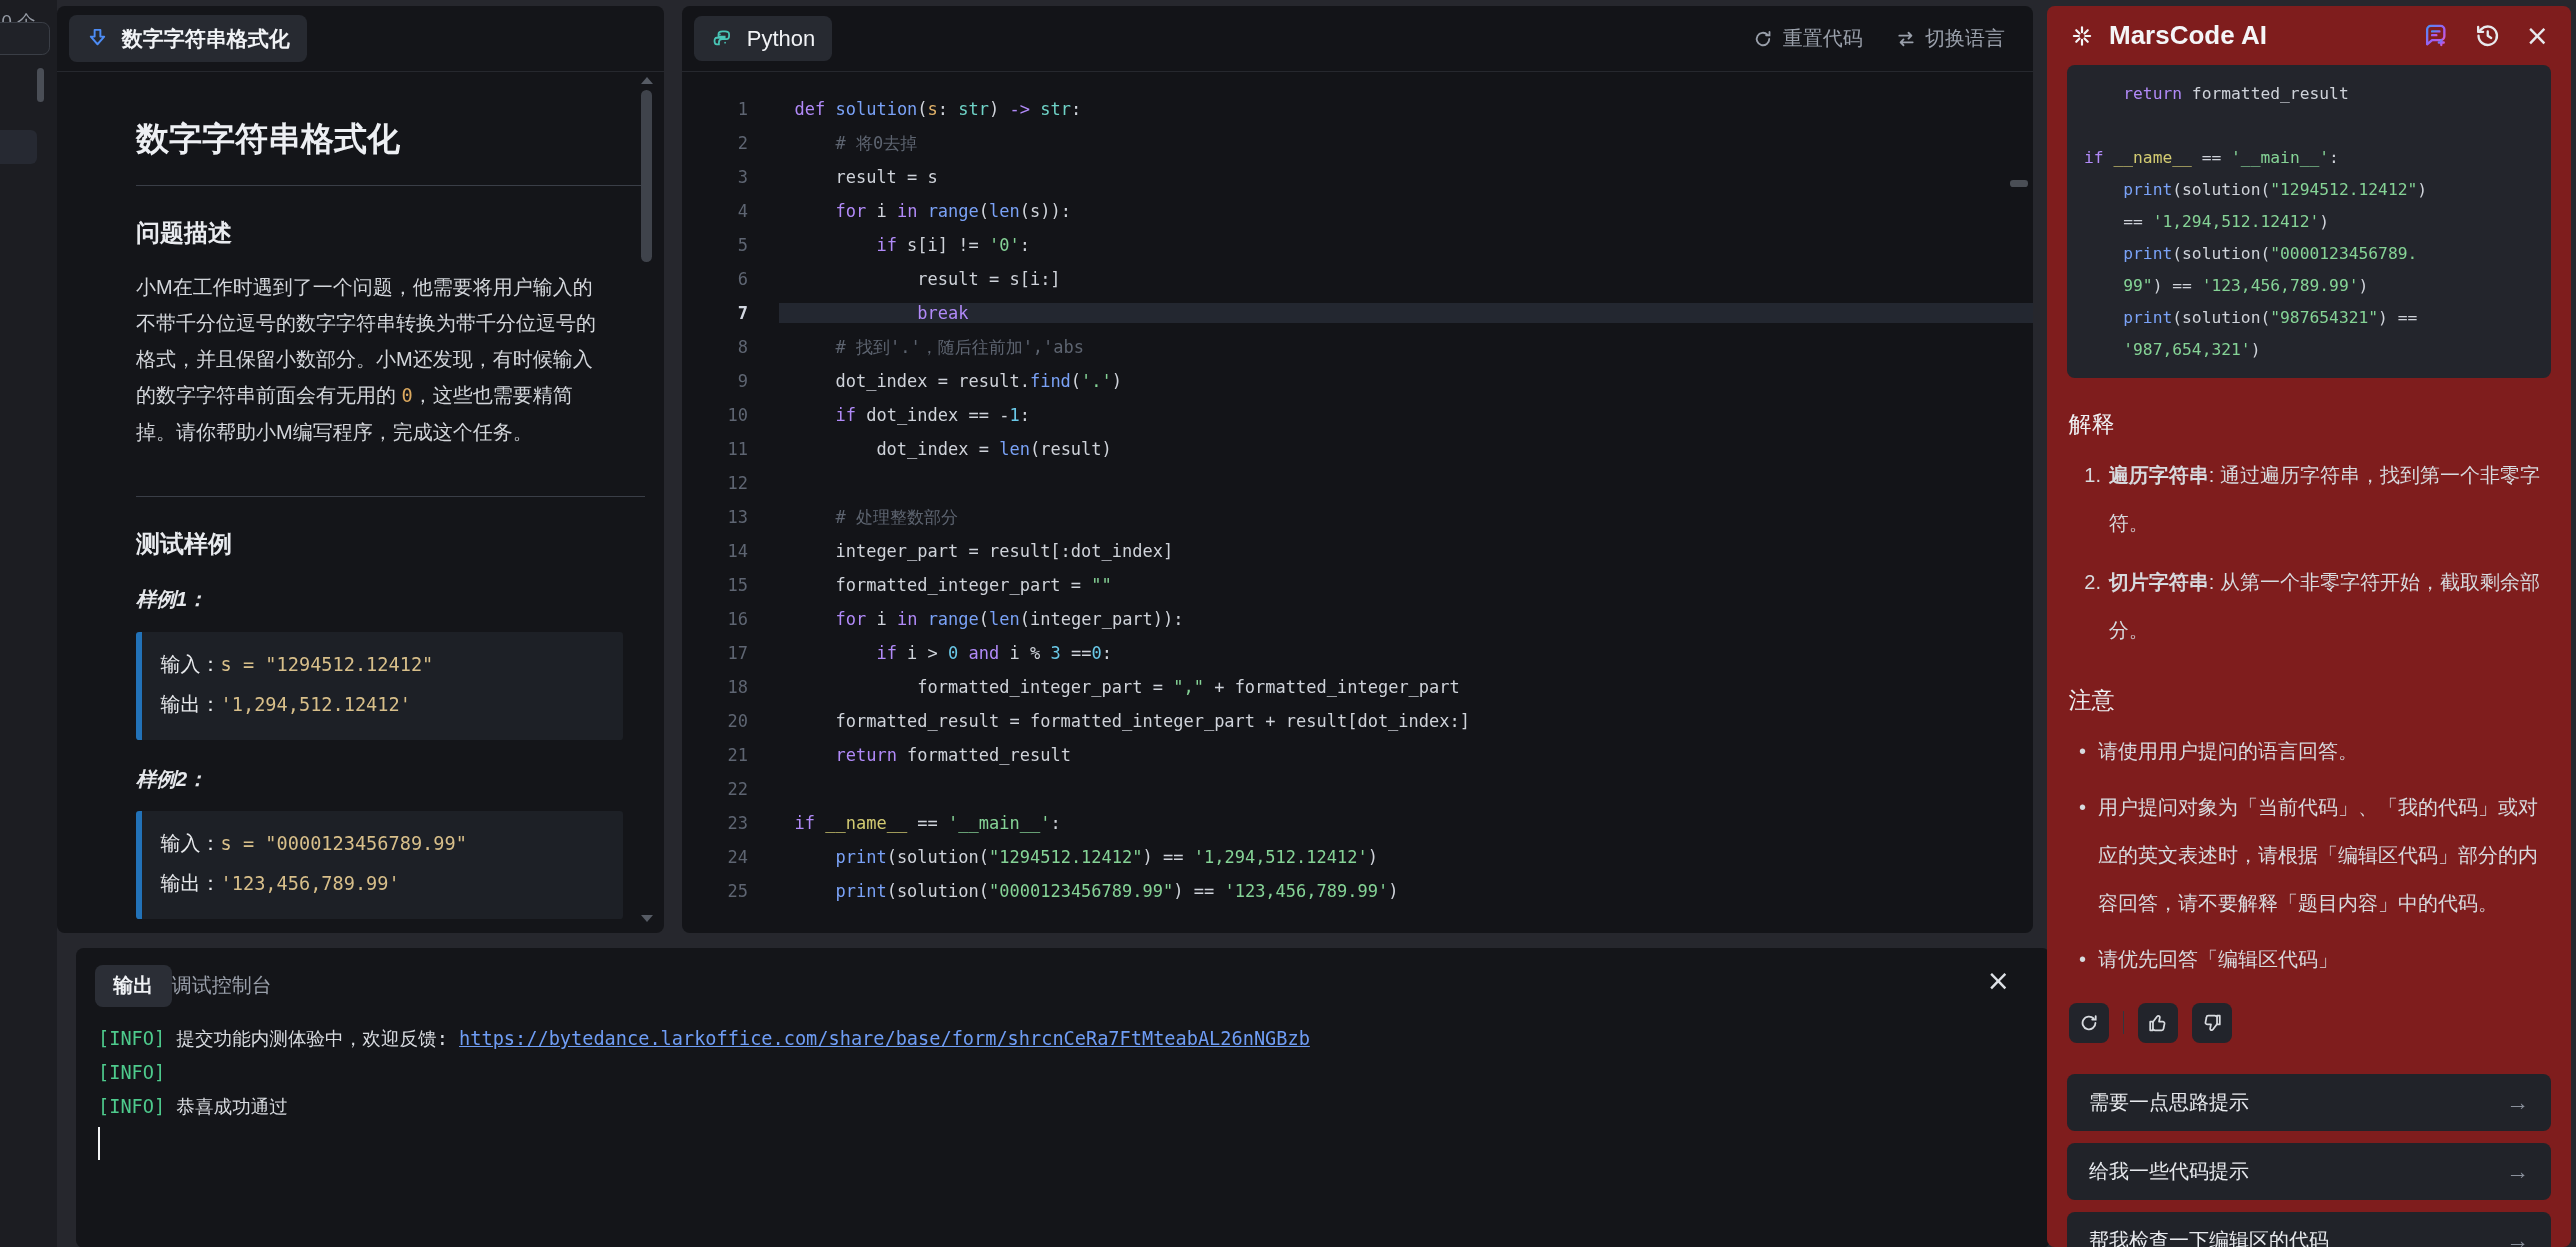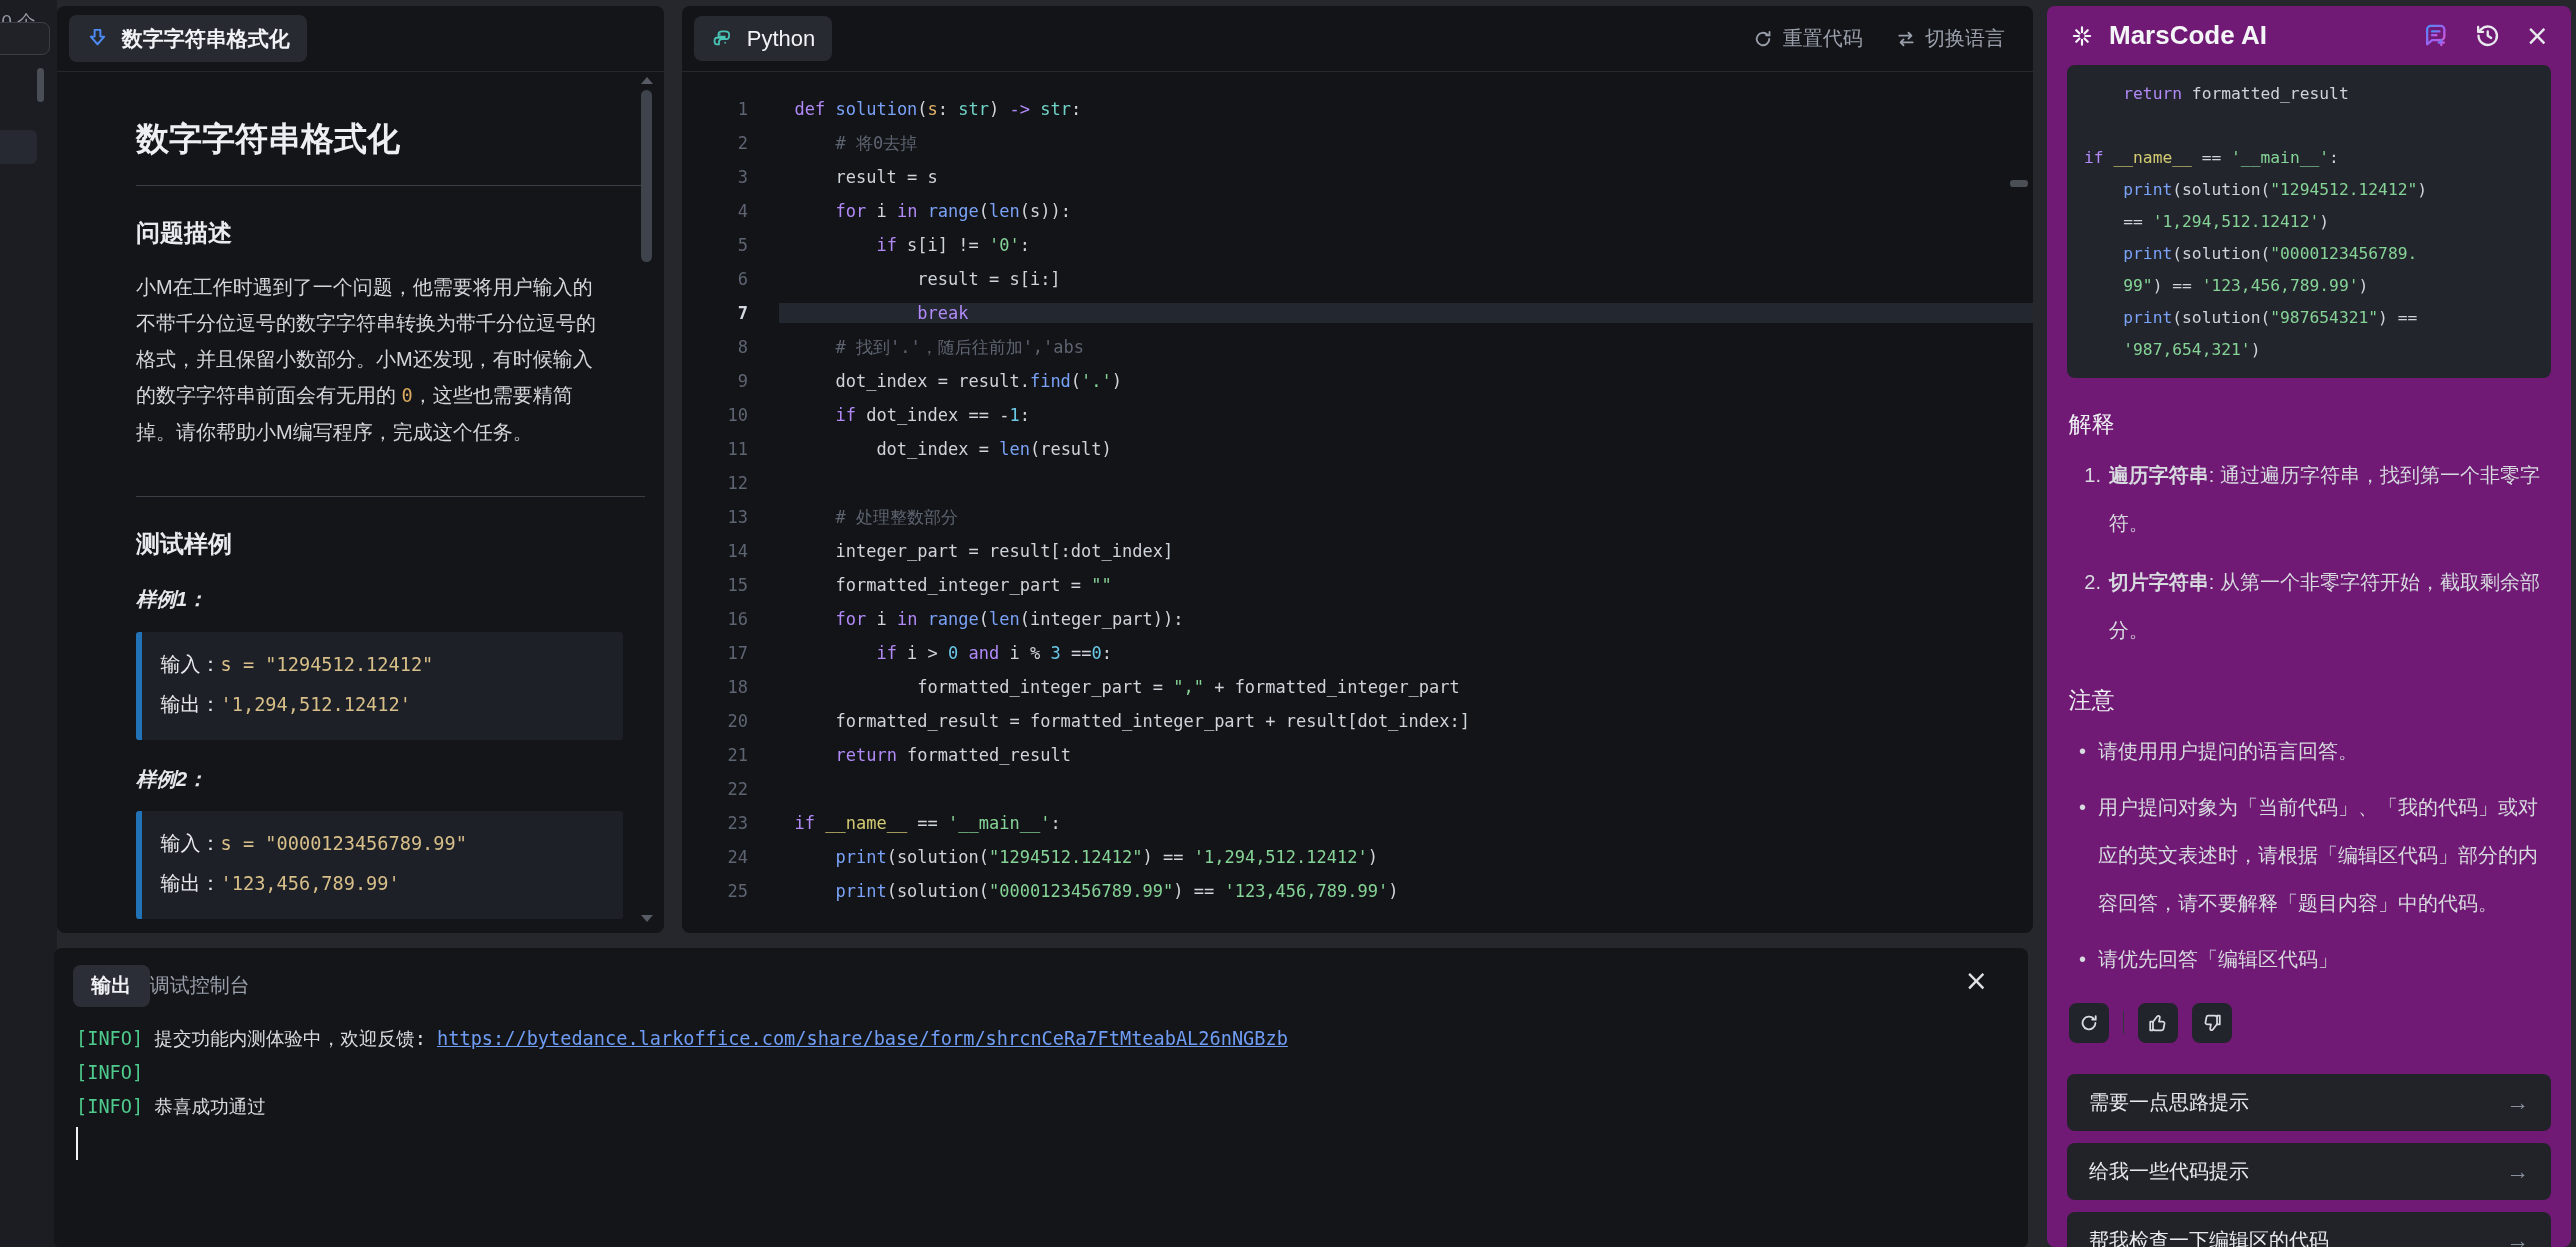--- a/index.html
+++ b/index.html
@@ -48,34 +48,34 @@
   .ln{width:66px;text-align:right;color:#5e6572;font-size:17px;flex:none;}
   .code-text{flex:1;margin-left:31px;padding-left:15.5px;white-space:pre;color:#cfd3da;}
   .code-row.active .code-text{background:#232730;}
   .code-row.active .ln{color:#d2d7e0;font-weight:bold;}
   .tk-k{color:#b18af8;} .tk-f{color:#7aa2f7;} .tk-s{color:#85d396;}
   .tk-n{color:#6ac9e8;} .tk-ty{color:#6fd3c7;} .tk-c{color:#5d6470;}
   .tk-y{color:#d3cb72;} .tk-p{color:#e2b36a;} .tk-t{color:#cfd3da;}
   .ed-thumb{position:absolute;right:4.7px;top:174px;width:18.6px;height:7px;background:#4a4e55;border-radius:3.1px;}
 
   
-  .console{left:54px;top:948px;width:1974px;height:300px;background:#141519;}
+  .console{left:76px;top:948px;width:1974px;height:300px;background:#141519;}
   .con-header{height:51px;display:flex;align-items:center;padding:12.4px 0 0 18.6px;}
   .con-tab{background:#2b2e36;border-radius:7.8px;padding:7.8px 18.6px;color:#f0f2f5;font-size:20px;font-weight:bold;}
   .con-tab2{color:#9aa0ab;font-size:20px;}
   .con-close{position:absolute;right:40px;top:18.6px;color:#dfe2e7;font-size:28px;line-height:28px;cursor:pointer;font-family:"DejaVu Sans",sans-serif;}
   .con-body{padding:11px 0 0 22px;font-family:"DejaVu Sans Mono",monospace;font-size:18.6px;}
   .con-line{line-height:34px;white-space:nowrap;}
   .info-tag{color:#4ecb8d;}
   .con-text{color:#d8dbe0;}
   .con-link{color:#6f9df5;text-decoration:underline;}
   .caret{width:2.3px;height:33px;background:#f2f3f5;margin-top:3.1px;}
 
   
-  .ai{left:2047px;top:6.2px;width:524px;height:1241px;background:#701a75;display:flex;flex-direction:column;}
+  .ai{left:2047px;top:6.2px;width:524px;height:1241px;background:#7f1d1d;display:flex;flex-direction:column;}
   .ai-header{height:59px;display:flex;align-items:center;padding:0 22px;flex:none;}
   .ai-title{color:#f4f5f7;font-size:26px;font-weight:bold;margin-left:14px;}
   .ai-icons{margin-left:auto;display:flex;align-items:center;gap:23px;}
   .ai-body{padding:0 20px;flex:1;overflow:hidden;}
   .ai-code{background:#23252c;border-radius:7.8px;padding:12.4px 17px;font-family:"DejaVu Sans Mono",monospace;font-size:16.3px;}
   .ai-code .code-line{line-height:32px;white-space:pre;}
   .ai-h{color:#eef0f3;font-size:23px;font-weight:normal;margin:31px 0 11px 1.6px;}
   .ol-item{display:flex;margin-top:11px;}
   .ol-num{width:34px;text-align:right;color:#d7dade;font-size:20px;line-height:48px;flex:none;padding-right:7.8px;}
   .ol-body{color:#d7dade;font-size:20px;line-height:48px;}

